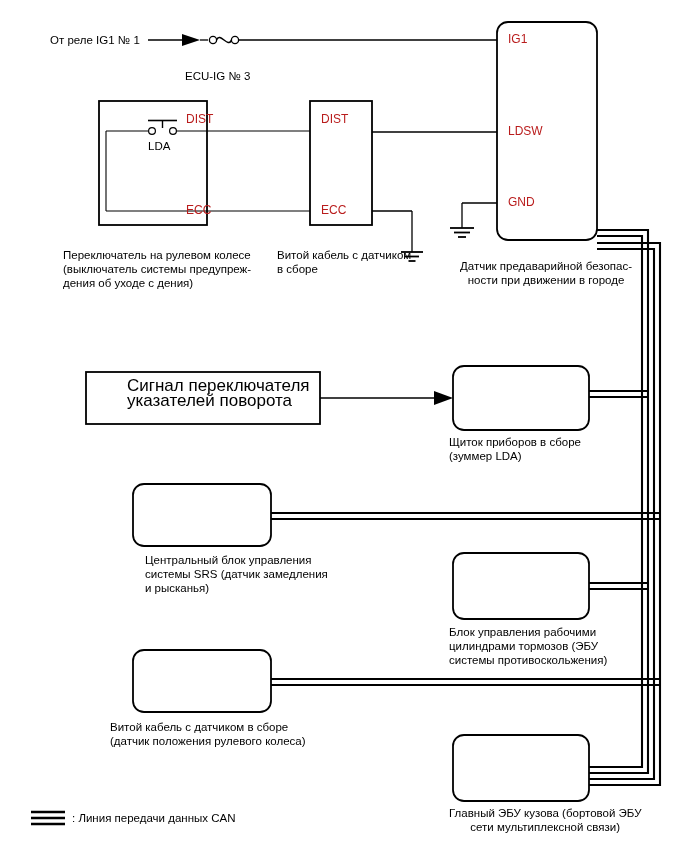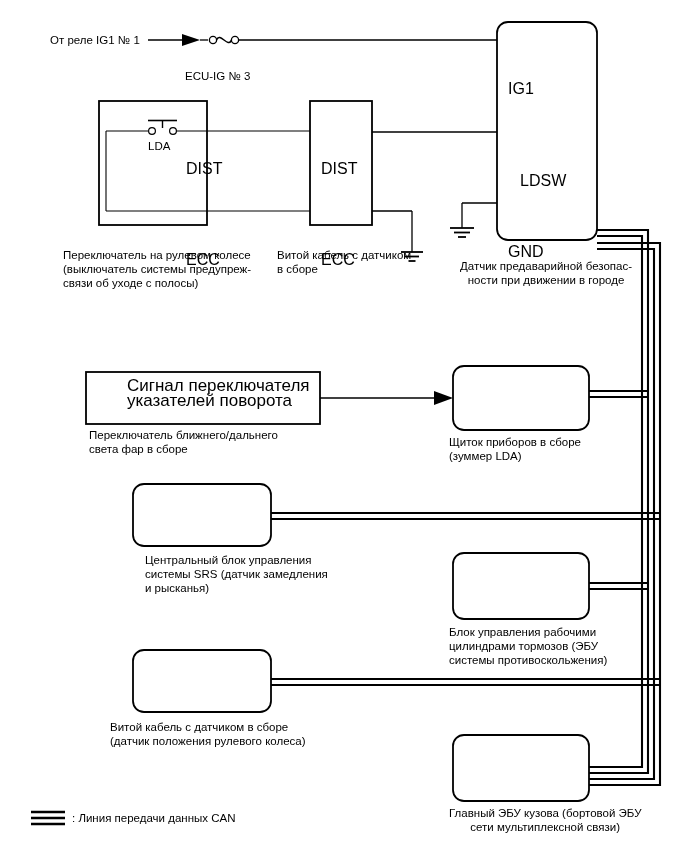--- a/index.html
+++ b/index.html
@@ -1,21 +1,21 @@
 <!DOCTYPE html>
 <html><head>
 <meta charset="utf-8">
 <style>
   html,body{margin:0;padding:0;background:#ffffff;}
   body{width:688px;height:852px;position:relative;
        font-family:"Liberation Sans",sans-serif;color:#000;}
   #stage{position:absolute;left:0;top:0;width:581px;height:852px;}
   svg{position:absolute;left:0;top:0;width:688px;height:852px;overflow:visible;}
   .lbl{position:absolute;font-size:11.5px;line-height:14px;color:#000;white-space:pre;}
-  .pin{position:absolute;font-size:16px;color:#000000;white-space:pre;margin-top:48px;}
+  .pin{position:absolute;font-size:12px;color:#b91c1c;white-space:pre;}
   .boxtext{position:absolute;font-size:17px;line-height:15px;white-space:pre;}
 </style>
 </head>
 <body>
 
 <div id="stage">
 
 <svg viewBox="0 0 688 852" xmlns="http://www.w3.org/2000/svg">
   <defs>
     <marker id="arrowhead" markerWidth="10" markerHeight="8" refX="9.5" refY="4" orient="auto">
@@ -133,37 +133,35 @@
 </svg>
 
 <div class="lbl" style="left:50px;top:33px;">От реле IG1 № 1</div>
 <div class="lbl" style="left:185px;top:37px;margin-top:32px;">ECU-IG № 3</div>
 
 <div class="pin" style="left:186px;top:112px;">DIST</div>
 <div class="pin" style="left:186px;top:203px;">ECC</div>
 <div class="lbl" style="left:148px;top:139px;">LDA</div>
 <div class="lbl" style="left:63px;top:248px;">Переключатель на рулевом колесе
 (выключатель системы предупреж-
-связи об уходе с полосы)</div>
+дения об уходе с дения)</div>
 
 <div class="pin" style="left:321px;top:112px;">DIST</div>
 <div class="pin" style="left:321px;top:203px;">ECC</div>
 <div class="lbl" style="left:277px;top:248px;">Витой кабель с датчиком
 в сборе</div>
 
 <div class="pin" style="left:508px;top:32px;">IG1</div>
-<div class="pin" style="left:520px;top:124px;">LDSW</div>
+<div class="pin" style="left:508px;top:124px;">LDSW</div>
 <div class="pin" style="left:508px;top:195px;">GND</div>
 <div class="lbl" style="left:460px;top:259px;text-align:center;">Датчик предаварийной безопас-
 ности при движении в городе</div>
 
 <div class="boxtext" style="left:127px;top:378px;">Сигнал переключателя
 указателей поворота</div>
-<div class="lbl" style="left:89px;top:428px;">Переключатель ближнего/дальнего
-света фар в сборе</div>
 
 <div class="lbl" style="left:449px;top:435px;">Щиток приборов в сборе
 (зуммер LDA)</div>
 
 <div class="lbl" style="left:110px;top:553px;margin-left:35px;">Центральный блок управления
 системы SRS (датчик замедления
 и рысканья)</div>
 
 <div class="lbl" style="left:449px;top:625px;">Блок управления рабочими
 цилиндрами тормозов (ЭБУ

